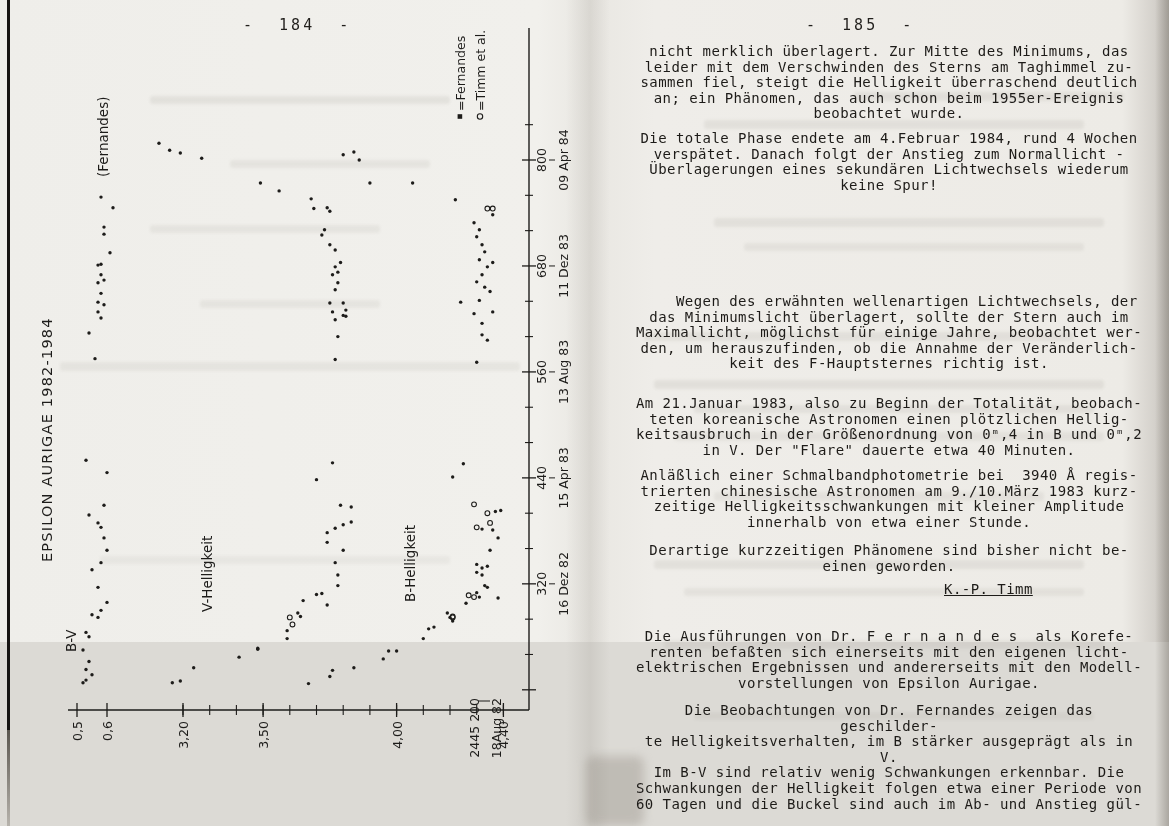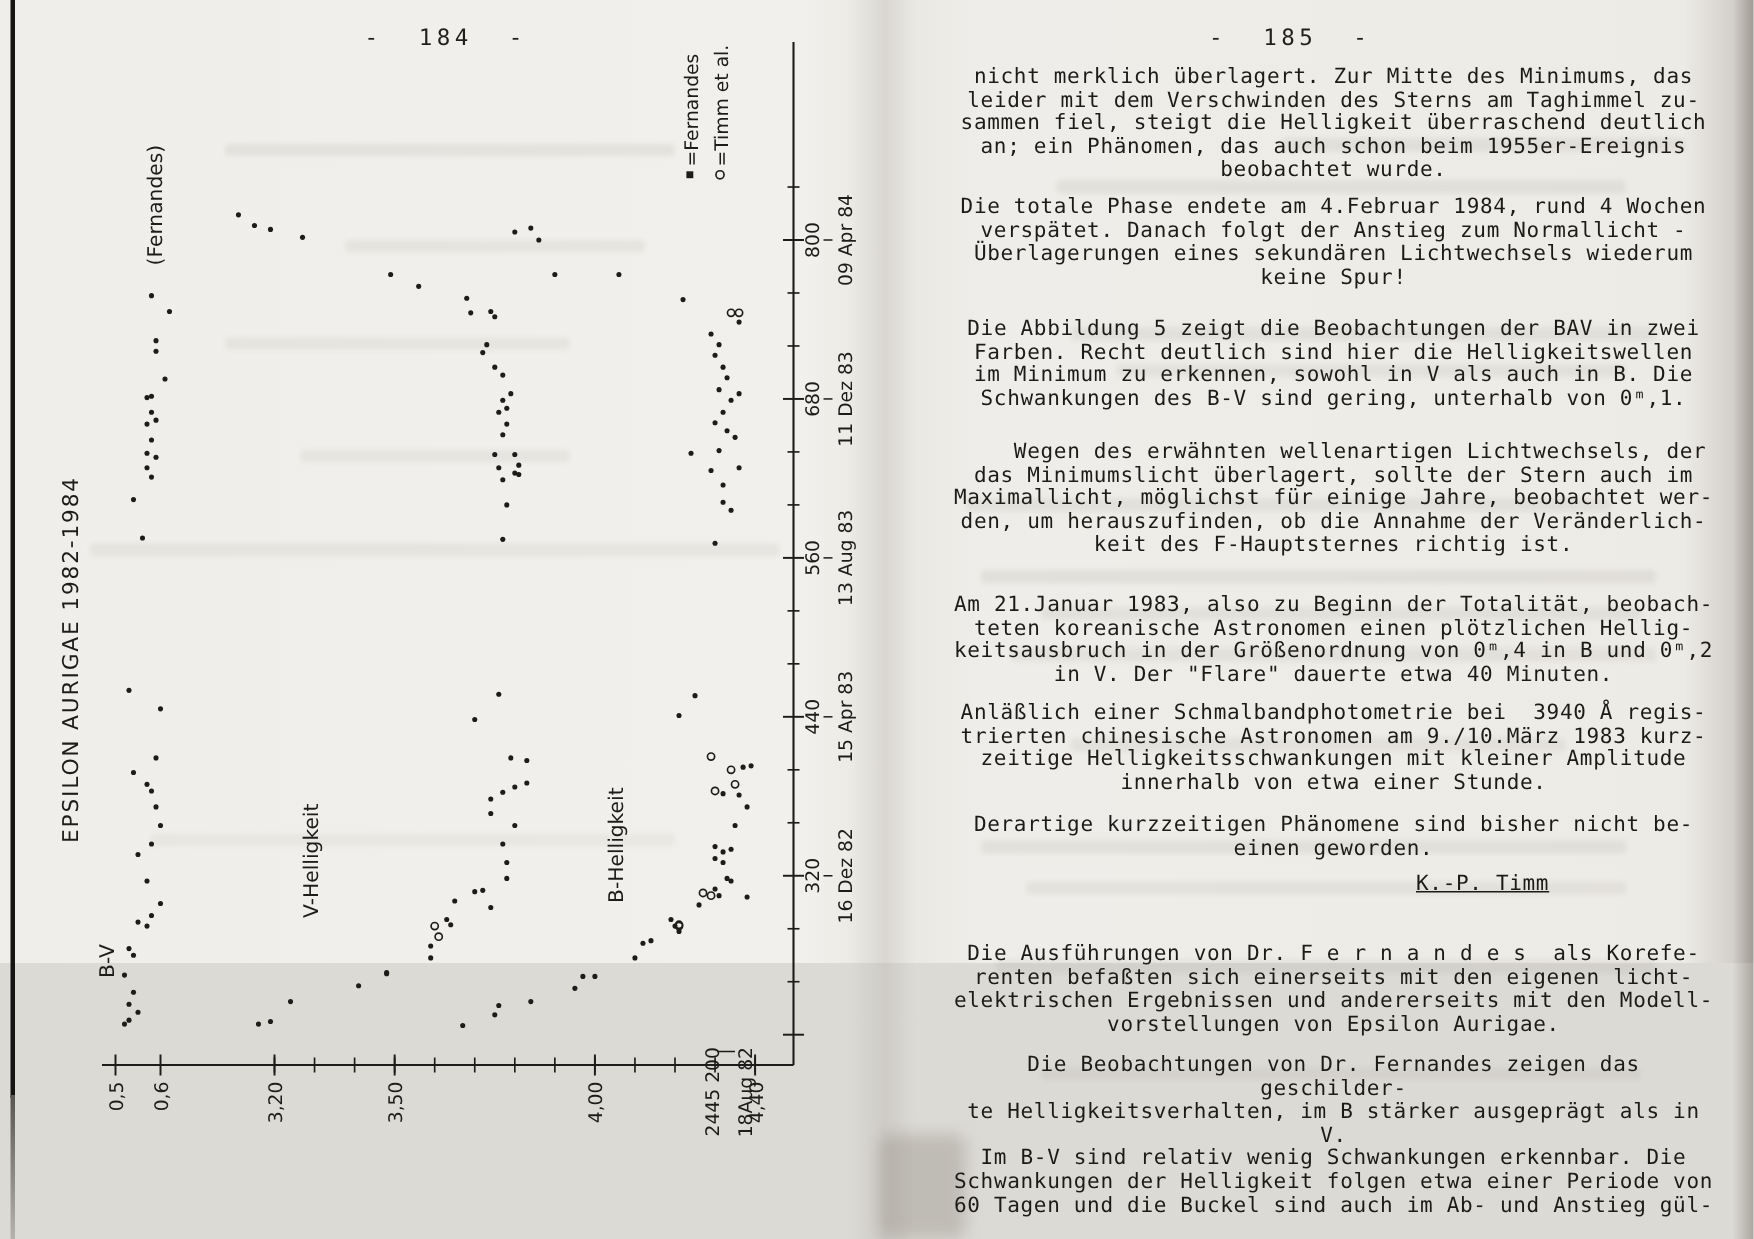--- a/index.html
+++ b/index.html
@@ -312,24 +312,20 @@
 
     <div class="para" style="top:44px">nicht merklich überlagert. Zur Mitte des Minimums, das
 leider mit dem Verschwinden des Sterns am Taghimmel zu-
 sammen fiel, steigt die Helligkeit überraschend deutlich
 an; ein Phänomen, das auch schon beim 1955er-Ereignis
 beobachtet wurde.</div>
     <div class="para" style="top:131px">Die totale Phase endete am 4.Februar 1984, rund 4 Wochen
 verspätet. Danach folgt der Anstieg zum Normallicht -
 Überlagerungen eines sekundären Lichtwechsels wiederum
 keine Spur!</div>
-    <div class="para" style="top:212px">Die Abbildung 5 zeigt die Beobachtungen der BAV in zwei
-Farben. Recht deutlich sind hier die Helligkeitswellen
-im Minimum zu erkennen, sowohl in V als auch in B. Die
-Schwankungen des B-V sind gering, unterhalb von 0ᵐ,1.</div>
     <div class="para" style="top:294px">    Wegen des erwähnten wellenartigen Lichtwechsels, der
 das Minimumslicht überlagert, sollte der Stern auch im
 Maximallicht, möglichst für einige Jahre, beobachtet wer-
 den, um herauszufinden, ob die Annahme der Veränderlich-
 keit des F-Hauptsternes richtig ist.</div>
     <div class="para" style="top:396px">Am 21.Januar 1983, also zu Beginn der Totalität, beobach-
 teten koreanische Astronomen einen plötzlichen Hellig-
 keitsausbruch in der Größenordnung von 0ᵐ,4 in B und 0ᵐ,2
 in V. Der "Flare" dauerte etwa 40 Minuten.</div>
     <div class="para" style="top:468px">Anläßlich einer Schmalbandphotometrie bei  3940 Å regis-

